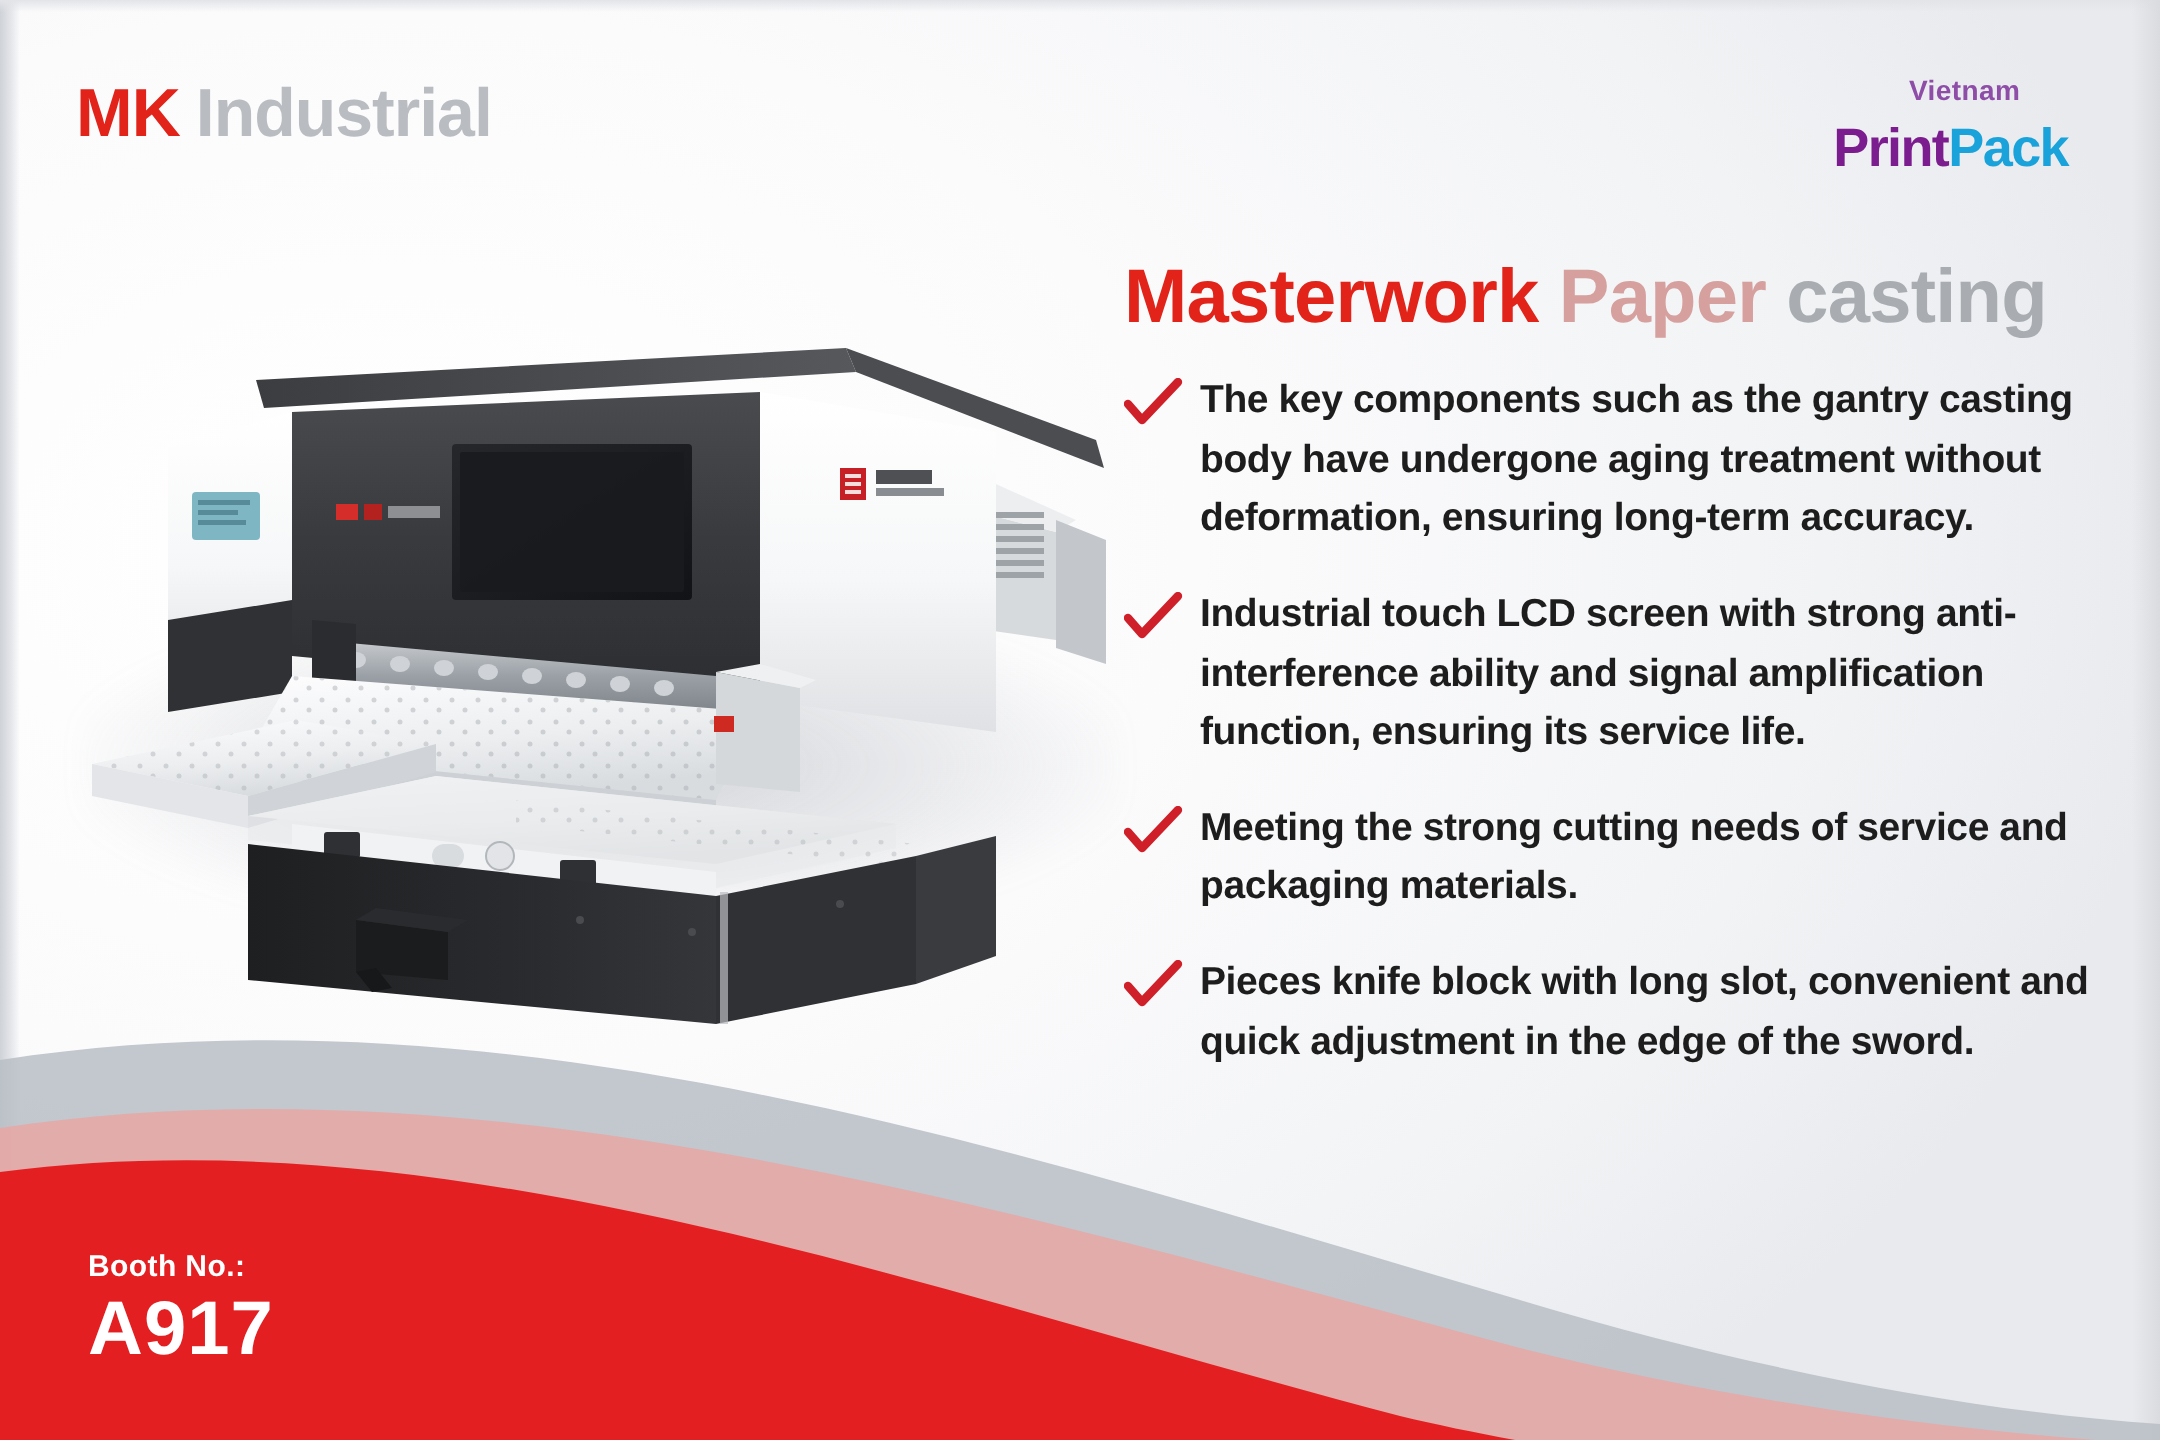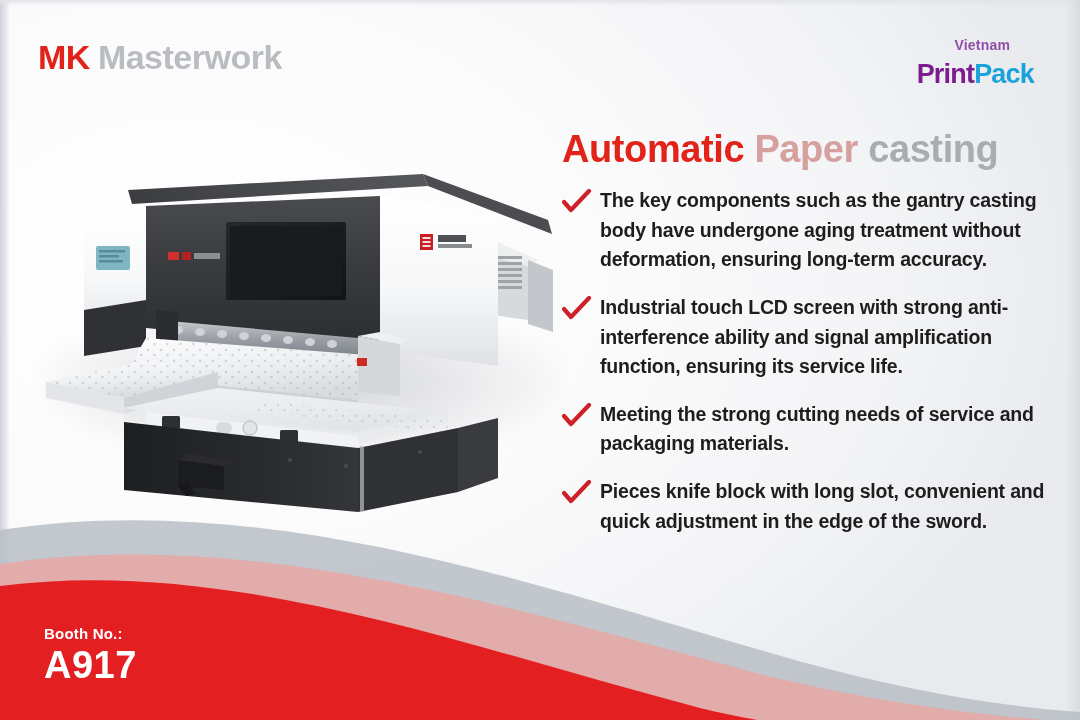--- a/index.html
+++ b/index.html
@@ -61,21 +61,21 @@
 </head>
 <body>
 
 <div id="poster">
 
   <div class="edge-left"></div>
   <div class="edge-top"></div>
   <div class="edge-right"></div>
 
   <div class="mk-logo">
-    <span class="mk-red">MK</span><span class="mk-gray">Masterwork</span>
+    <span class="mk-red">MK</span><span class="mk-gray">Industrial</span>
   </div>
 
   <div class="pp-logo">
     <div class="pp-vietnam">Vietnam</div>
     <div class="pp-main">
       <span class="pp-print">Print</span><span class="pp-pack">Pack</span>
     </div>
   </div>
 
   <div class="shadow-blob"></div>
@@ -213,21 +213,21 @@
       </g>
       <rect x="332" y="286" width="4" height="66" fill="#b9bcc0" opacity="0.7"></rect>
 
       <polygon points="150,300 196,306 196,330 150,326" fill="#1b1c1e"></polygon>
       <polygon points="150,300 160,294 206,300 196,306" fill="#2a2b2e"></polygon>
       <polygon points="150,326 158,336 168,334 160,324" fill="#17181a"></polygon>
     </svg>
   </div>
 
   <div class="headline">
-    <span class="hl-a">Automatic</span>
+    <span class="hl-a">Masterwork</span>
     <span class="hl-b">Paper</span>
     <span class="hl-c">casting</span>
   </div>
 
   <div class="bullets">
 
     <div class="bullet">
       <span class="tick">
         <svg width="30" height="26" viewBox="0 0 30 26">
             <path d="M2 13 L9 21 L27 2" stroke="#cf1f28" stroke-width="4.2" fill="none" stroke-linecap="round" stroke-linejoin="round"></path>

